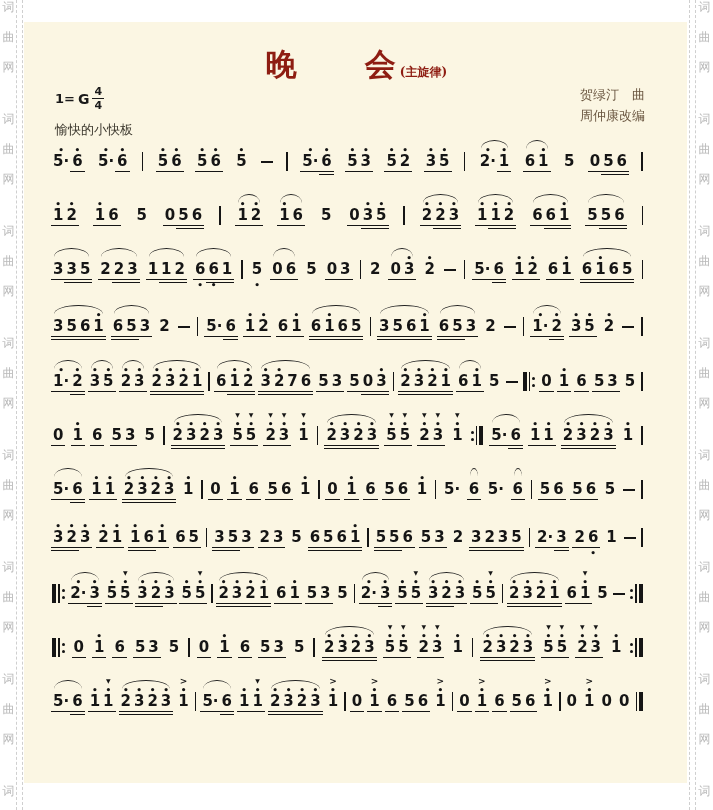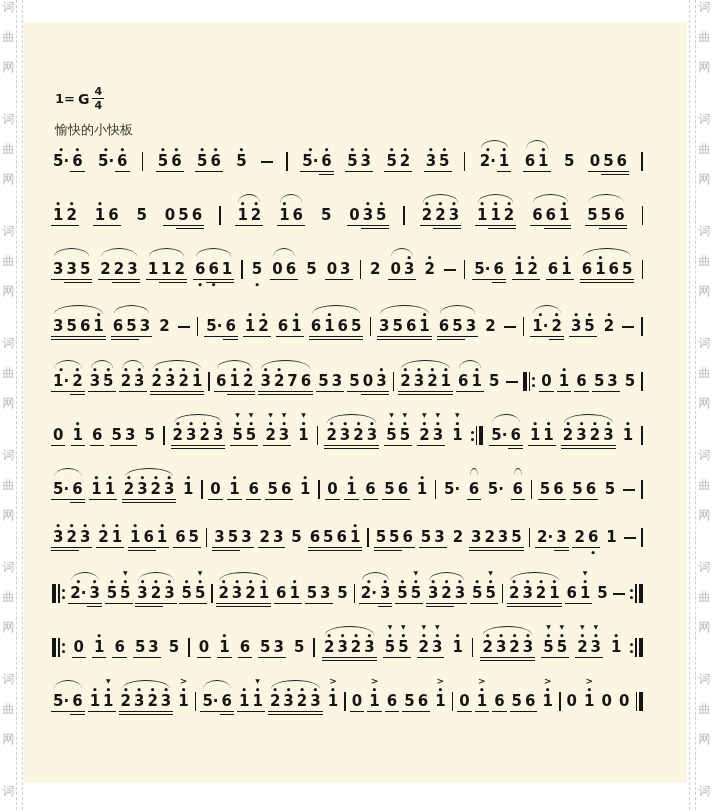--- a/index.html
+++ b/index.html
@@ -125,30 +125,38 @@
       <div class="ch">曲</div>
       <div class="ch">网</div>
       <div class="gap"></div>
       <div class="ch">词</div>
     </div>
   <div class="dash-v" style="left:16px;"></div>
   <div class="dash-v" style="left:22px;"></div>
   <div class="dash-v" style="left:689px;"></div>
   <div class="dash-v" style="left:695px;"></div>
 
+  <div class="title-row">
+    <span class="title-main">晚　　会</span>
+    <span class="title-sub">(主旋律)</span>
+  </div>
 
   <div class="keysig">
     <span class="kp">1=</span>
     <span class="kl">G</span>
     <span class="frac">
       <span class="num">4</span>
       <span class="den">4</span>
     </span>
   </div>
 
+  <div class="credits">
+    <div>贺绿汀　曲</div>
+    <div>周仲康改编</div>
+  </div>
 
   <div class="tempo">愉快的小快板</div>
 
   <div class="mline" style="top: 145px;">
       <span class="grp">
         <span class="note"><span class="od">•</span>5<span class="ad">·</span></span>
         <span class="note"><span class="od">•</span>6<i class="ul" style="bottom: -3px;"></i></span>
       </span>
       <span class="grp">
         <span class="note"><span class="od">•</span>5<span class="ad">·</span></span>

